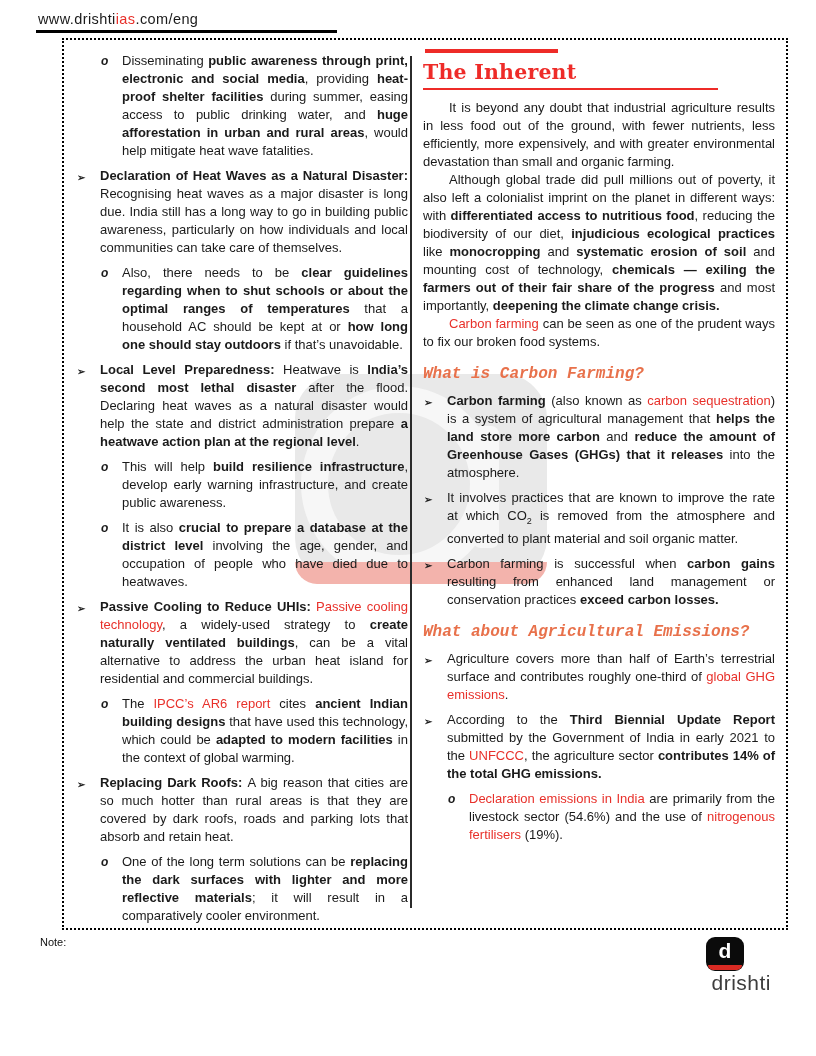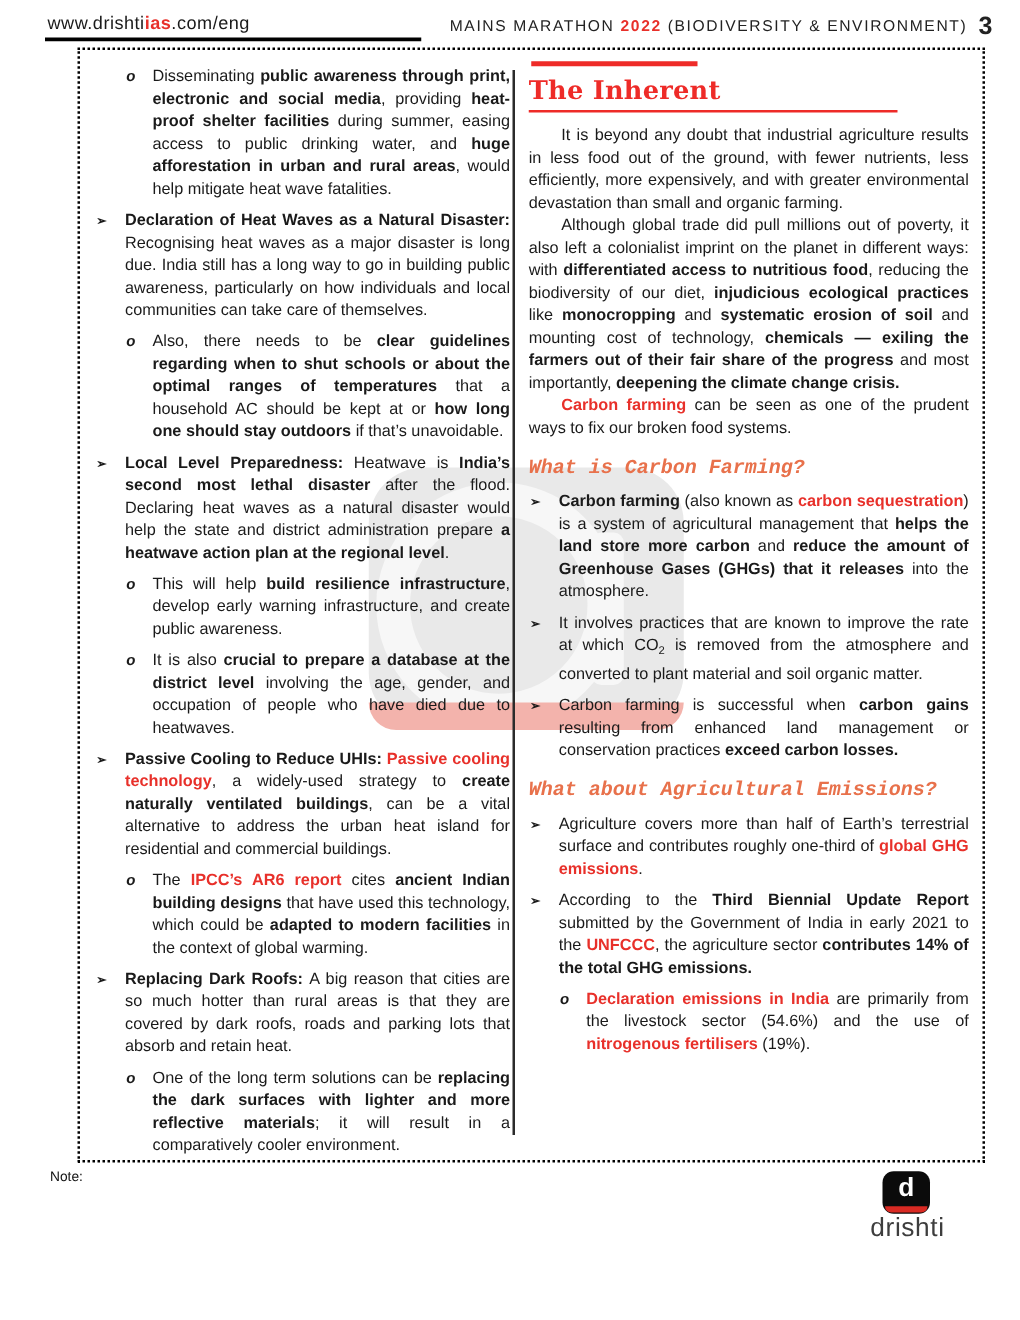--- a/index.html
+++ b/index.html
@@ -32,50 +32,46 @@
   #right-col{left:423px;top:44px;width:352px;}
 
   .li{position:relative;text-align:justify;margin:0 0 7px 0;}
   .li .mk{position:absolute;top:0;font-weight:bold;}
   .mk-arrow{font-size:10px;top:2px !important;}
   .mk-circle{font-size:12px;font-style:italic;}
   .lv1{padding-left:24px;} .lv1 .mk{left:1px;}
   .lv2{padding-left:46px;} .lv2 .mk{left:25px;}
 
   .seg-b{font-weight:bold;}
-  .seg-r{font-weight:bold;color:var(--red);}
+  .seg-r{font-weight:normal;color:var(--red);}
   sub.seg-sub{font-size:9px;}
 
   
   .red-bar{width:133px;height:4px;background:var(--title-red);margin:5px 0 6px 2px;}
   .rc-title{font-family:"DejaVu Serif","Liberation Serif",serif;font-weight:bold;color:var(--title-red);
             font-size:20.5px;line-height:26px;letter-spacing:.2px;}
   .rc-underline{width:295px;height:2px;background:var(--title-red);margin:3px 0 9px 0;}
   .para{text-align:justify;text-indent:26px;margin:0;}
   .oh{color:var(--orange);font-weight:bold;font-style:italic;font-size:16px;margin:14px 0 9px 0;font-family:Liberation Mono, monospace;}
 
   
   .note{position:absolute;left:40px;top:936px;font-size:11px;color:#111;}
   .logo{position:absolute;left:706px;top:937px;width:38px;height:34px;background:#0b0b0b;border-radius:9px;z-index:3;}
   .logo-d{position:absolute;left:0;right:0;top:2px;text-align:center;color:#fff;font-size:21px;font-weight:bold;
           font-family:"Liberation Sans",sans-serif;}
   .logo-band{position:absolute;left:2px;right:2px;bottom:1px;height:5px;background:#d92a23;border-radius:0 0 7px 7px;}
-  .logo-word{position:absolute;left:681px;top:971px;width:90px;text-align:center;font-size:21px;color:#3d3d3d;letter-spacing:.5px;}
+  .logo-word{position:absolute;left:681px;top:971px;width:90px;text-align:right;font-size:21px;color:#3d3d3d;letter-spacing:.5px;}
 </style>
 </head>
 <body>
 
 <div id="page">
 
   <div class="hdr-url" id="hdr-url"><span class="seg-n">www.drishti</span><span class="seg-r">ias</span><span class="seg-n">.com/eng</span></div>
   <div class="hdr-rule"></div>
-  <div class="hdr-right">
-    <div class="hdr-title" id="hdr-title"><span class="seg-n">MAINS MARATHON </span><span class="seg-r">2022</span><span class="seg-n"> (BIODIVERSITY &amp; ENVIRONMENT)</span></div>
-    <div class="hdr-page">3</div>
-  </div>
 
   <div class="box"></div>
 
   <div class="wm">
     <div class="wm-ring"></div>
     <div class="wm-stem"></div>
     <div class="wm-band"></div>
   </div>
 
   <div class="divider"></div>

